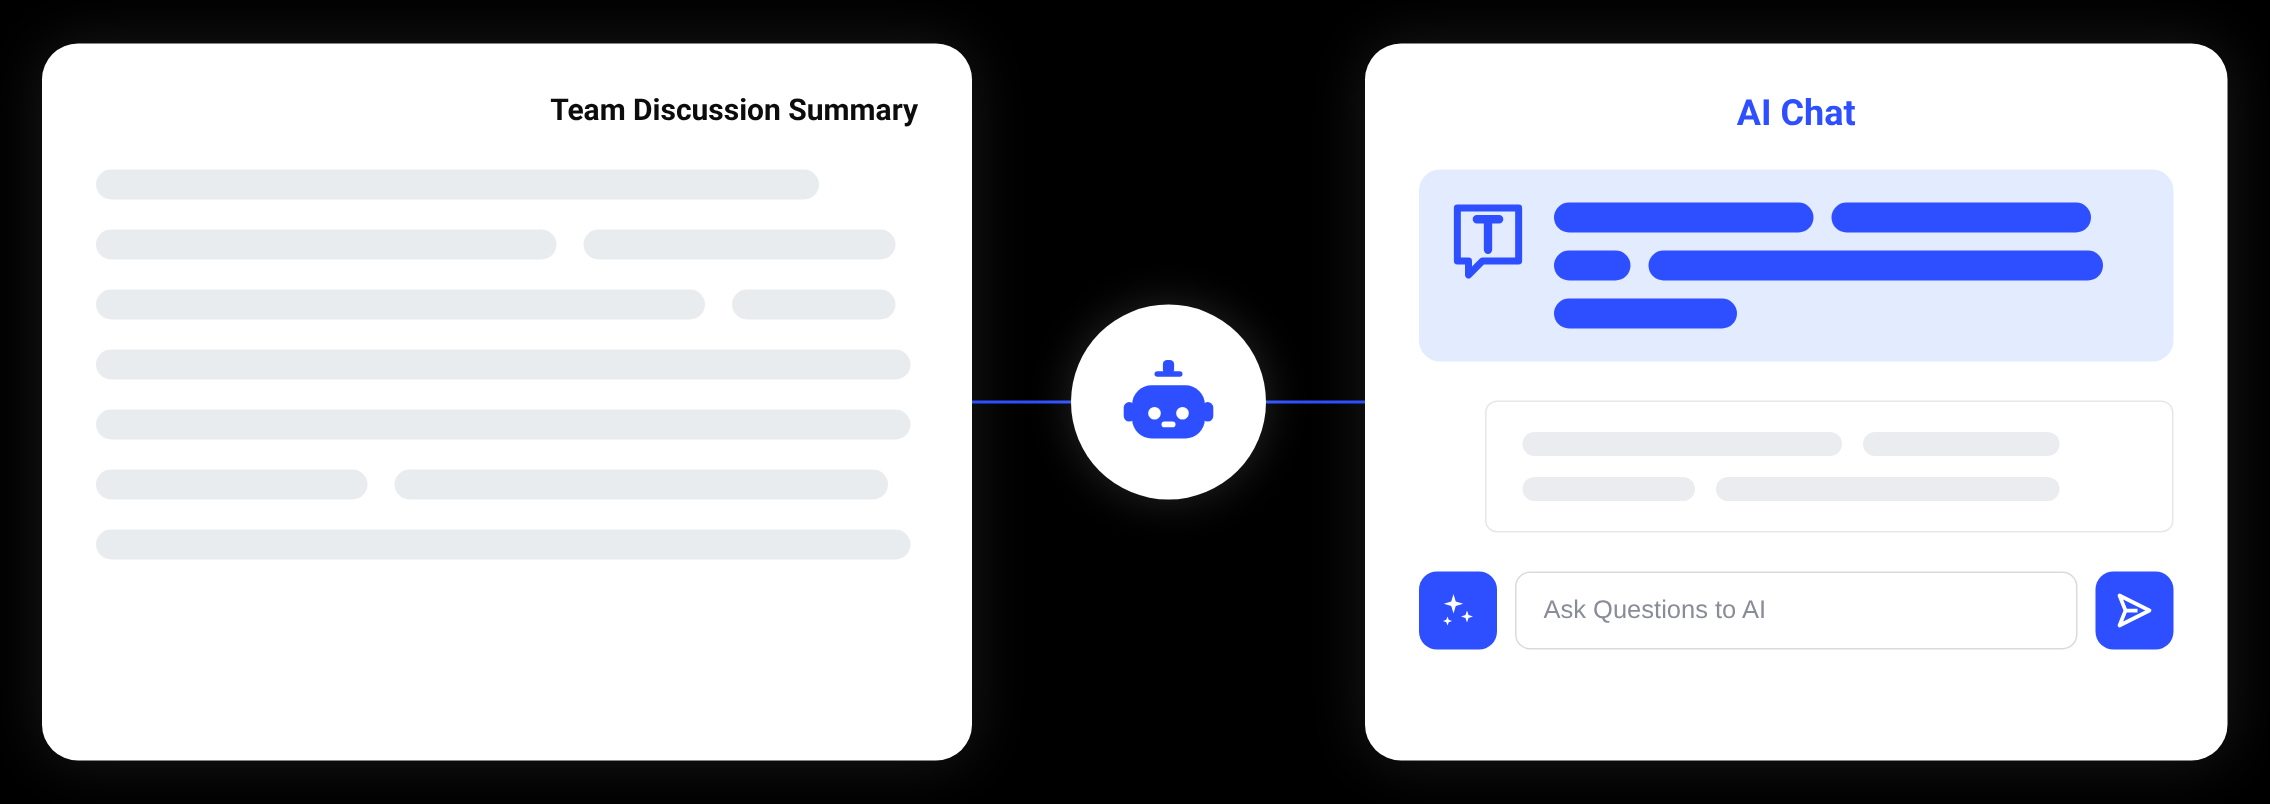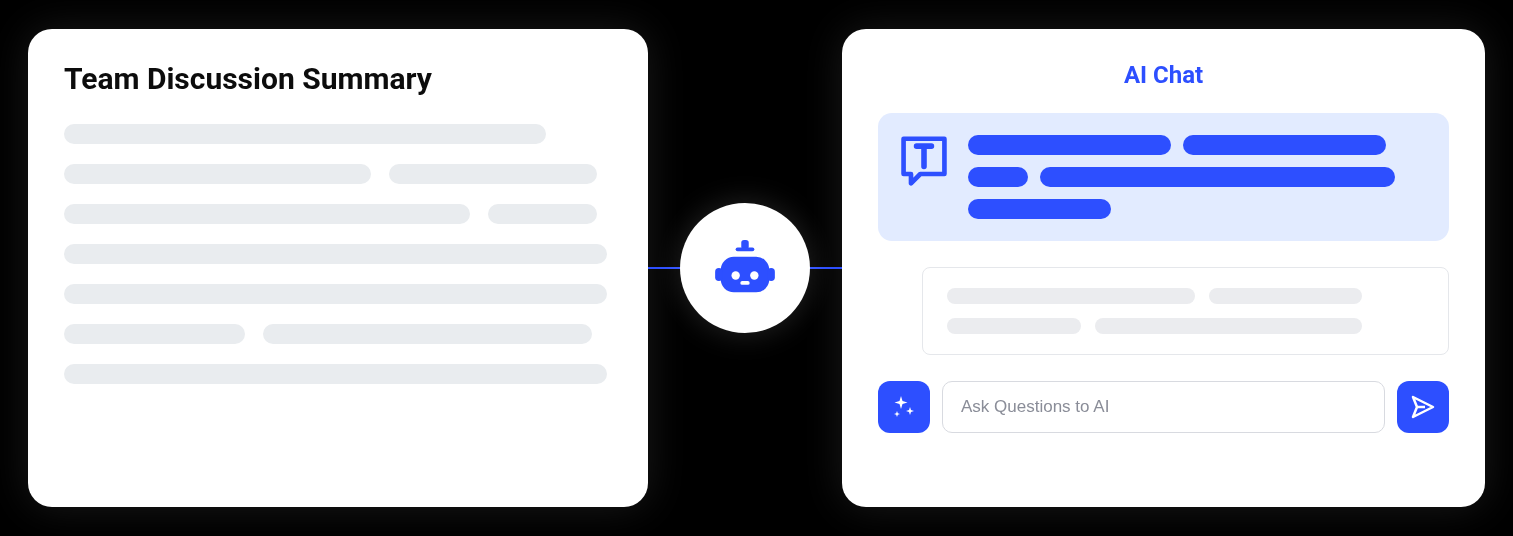--- a/index.html
+++ b/index.html
@@ -21,28 +21,29 @@
       background: #ffffff;
       border-radius: 24px;
       padding: 32px 36px;
       box-shadow: 0 0 40px rgba(255,255,255,0.1);
     }
     .left-card {
       width: 620px;
       height: 478px;
     }
     .right-card {
-      width: 643px;
+      width: 575px;
       height: 478px;
     }
     .summary-title {
-      font-size: 30px;
+      font-size: 20px;
       font-weight: 700;
       color: #0c0c0c;
       margin-bottom: 28px;
+      text-align: right;
     }
     .skeleton-line {
       height: 20px;
       background: #e9ecef;
       border-radius: 10px;
       margin-bottom: 20px;
     }
     .skeleton-group {
       display: flex;
       gap: 18px;

